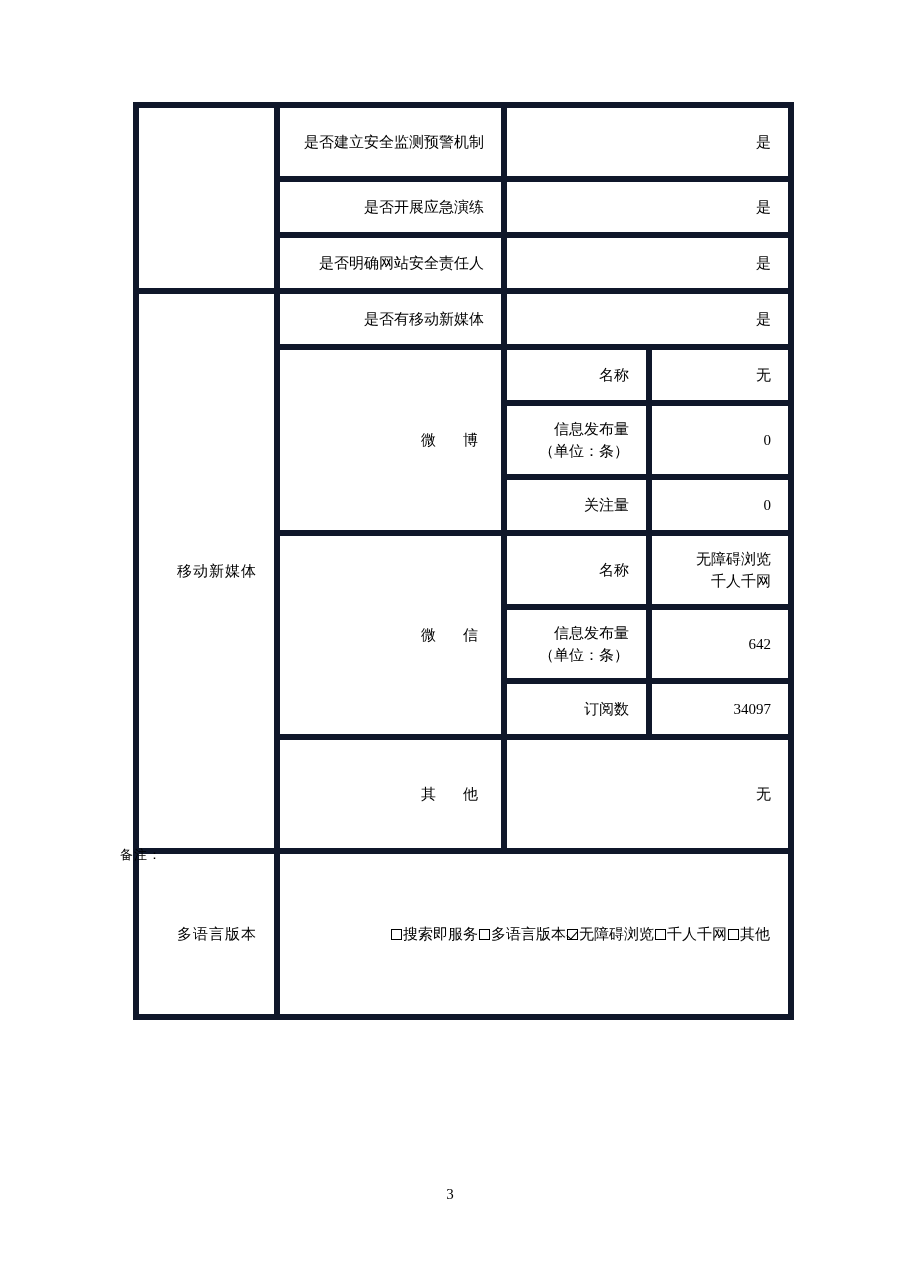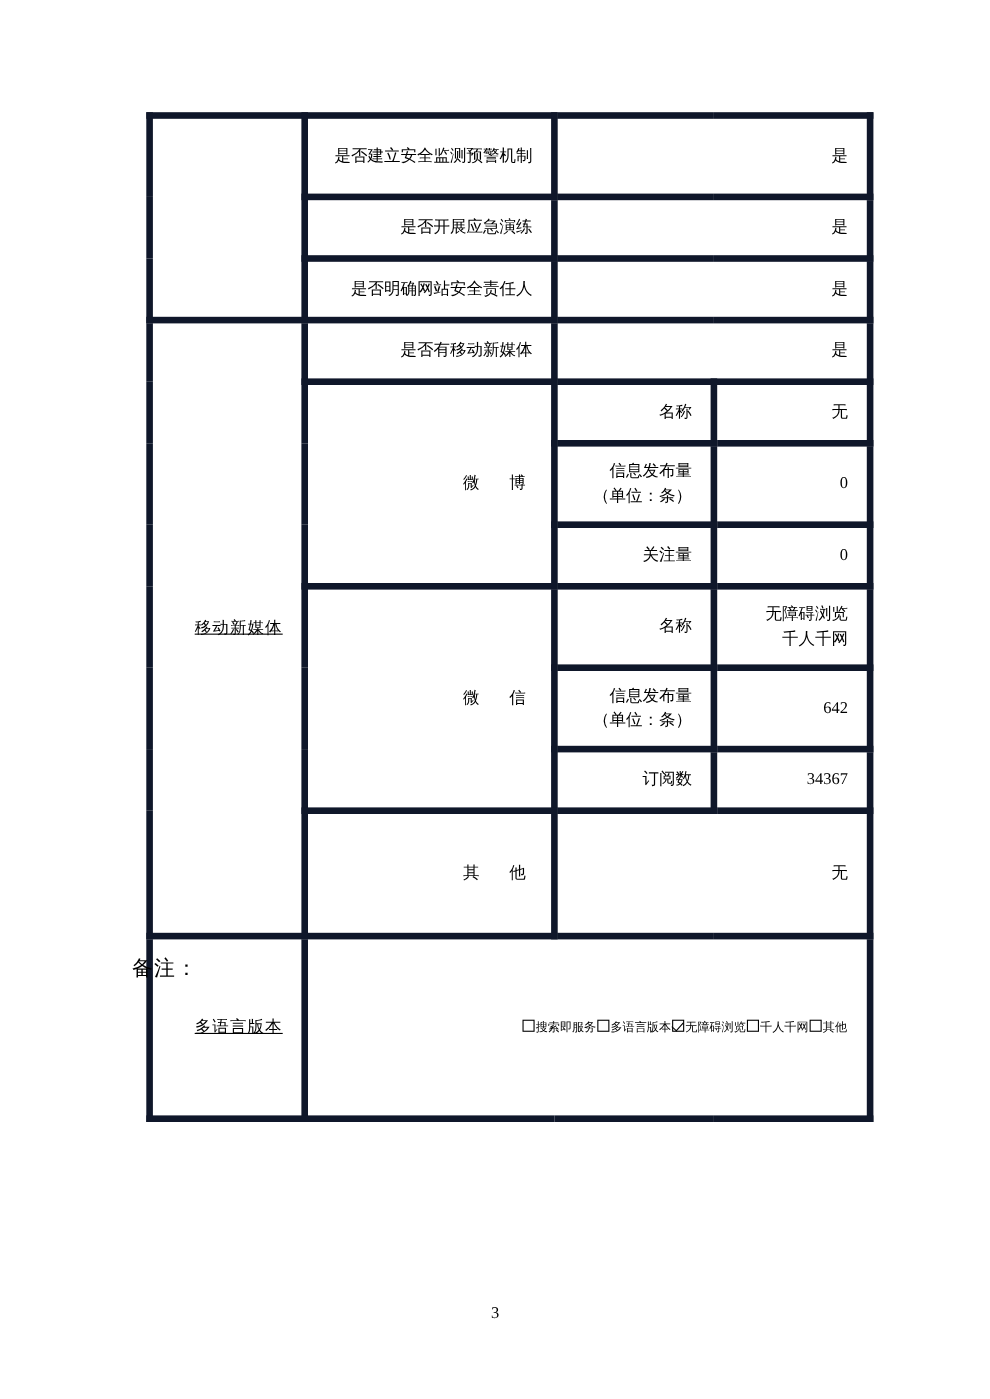--- a/index.html
+++ b/index.html
@@ -41,39 +41,38 @@
   .col-a { width: 141px; }
   .col-b { width: 227px; }
   .col-c { width: 145px; }
   .col-d { width: 142px; }
 
   .cell-tall { height: 56px; }
   .cell-mid  { height: 38px; }
 
   .v-label {
     letter-spacing: 1px;
-    text-decoration: underline;
   }
   .spaced {
     letter-spacing: 6px;
     padding-left: 6px;
   }
   .two-line {
     line-height: 1.45;
   }
 
   .innovate-row td {
     height: 148px;
   }
   .innovate-cell {
     text-align: center;
     vertical-align: middle;
   }
   .checkbox-line {
-    font-size: 11px;
+    font-size: 15px;
     white-space: nowrap;
     letter-spacing: 0px;
   }
   .cbox {
     display: inline-block;
     width: 11px;
     height: 11px;
     border: 1.3px solid #000;
     position: relative;
     margin-right: 1px;
@@ -89,22 +88,22 @@
     height: 9px;
     border: solid #000;
     border-width: 0 1.6px 1.6px 0;
     transform: rotate(42deg);
   }
   .cb-item { margin-right: 1px; }
 
   .remark {
     position: absolute;
     left: 120px;
-    top: 867px;
-    font-size: 19px;
+    top: 846px;
+    font-size: 13px;
     letter-spacing: 1px;
   }
   .page-number {
     position: absolute;
     left: 0;
     top: 1186px;
     width: 900px;
     text-align: center;
     font-size: 15px;
   }
@@ -170,21 +169,21 @@
       </tr>
       <tr>
         <td class="cell-tall two-line">
           <div>信息发布量</div>
           <div>（单位：条）</div>
         </td>
         <td>642</td>
       </tr>
       <tr>
         <td class="cell-mid">订阅数</td>
-        <td>34367</td>
+        <td>34097</td>
       </tr>
 
       <tr>
         <td style="height:96px;" class="spaced">其　他</td>
         <td colspan="2">无</td>
       </tr>
 
       <tr class="innovate-row">
         <td class="v-label">多语言版本</td>
         <td colspan="3" class="innovate-cell">

